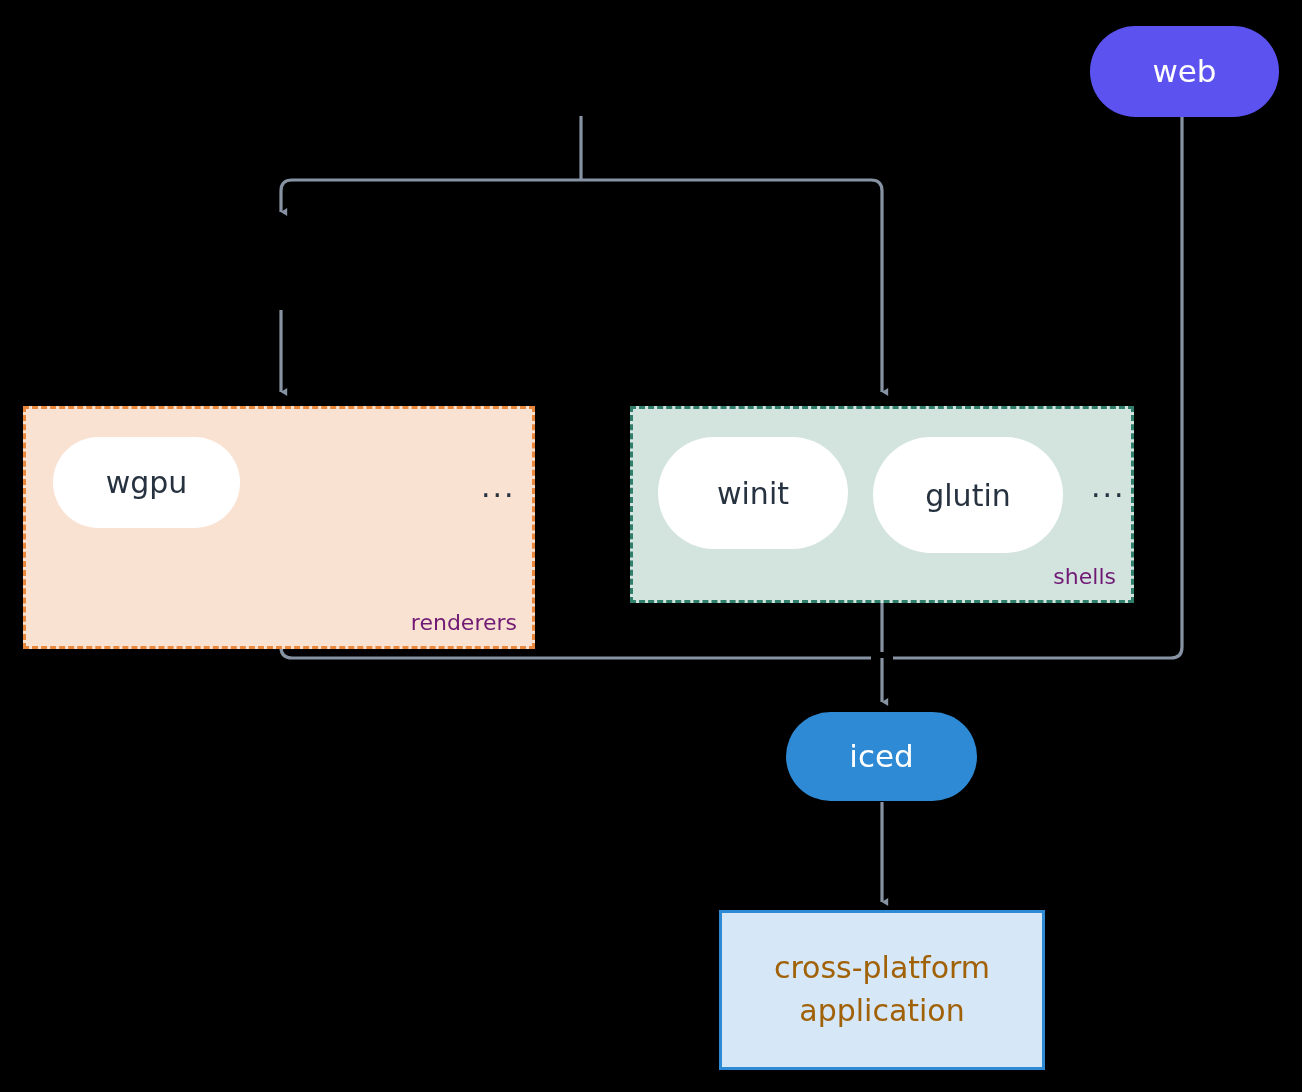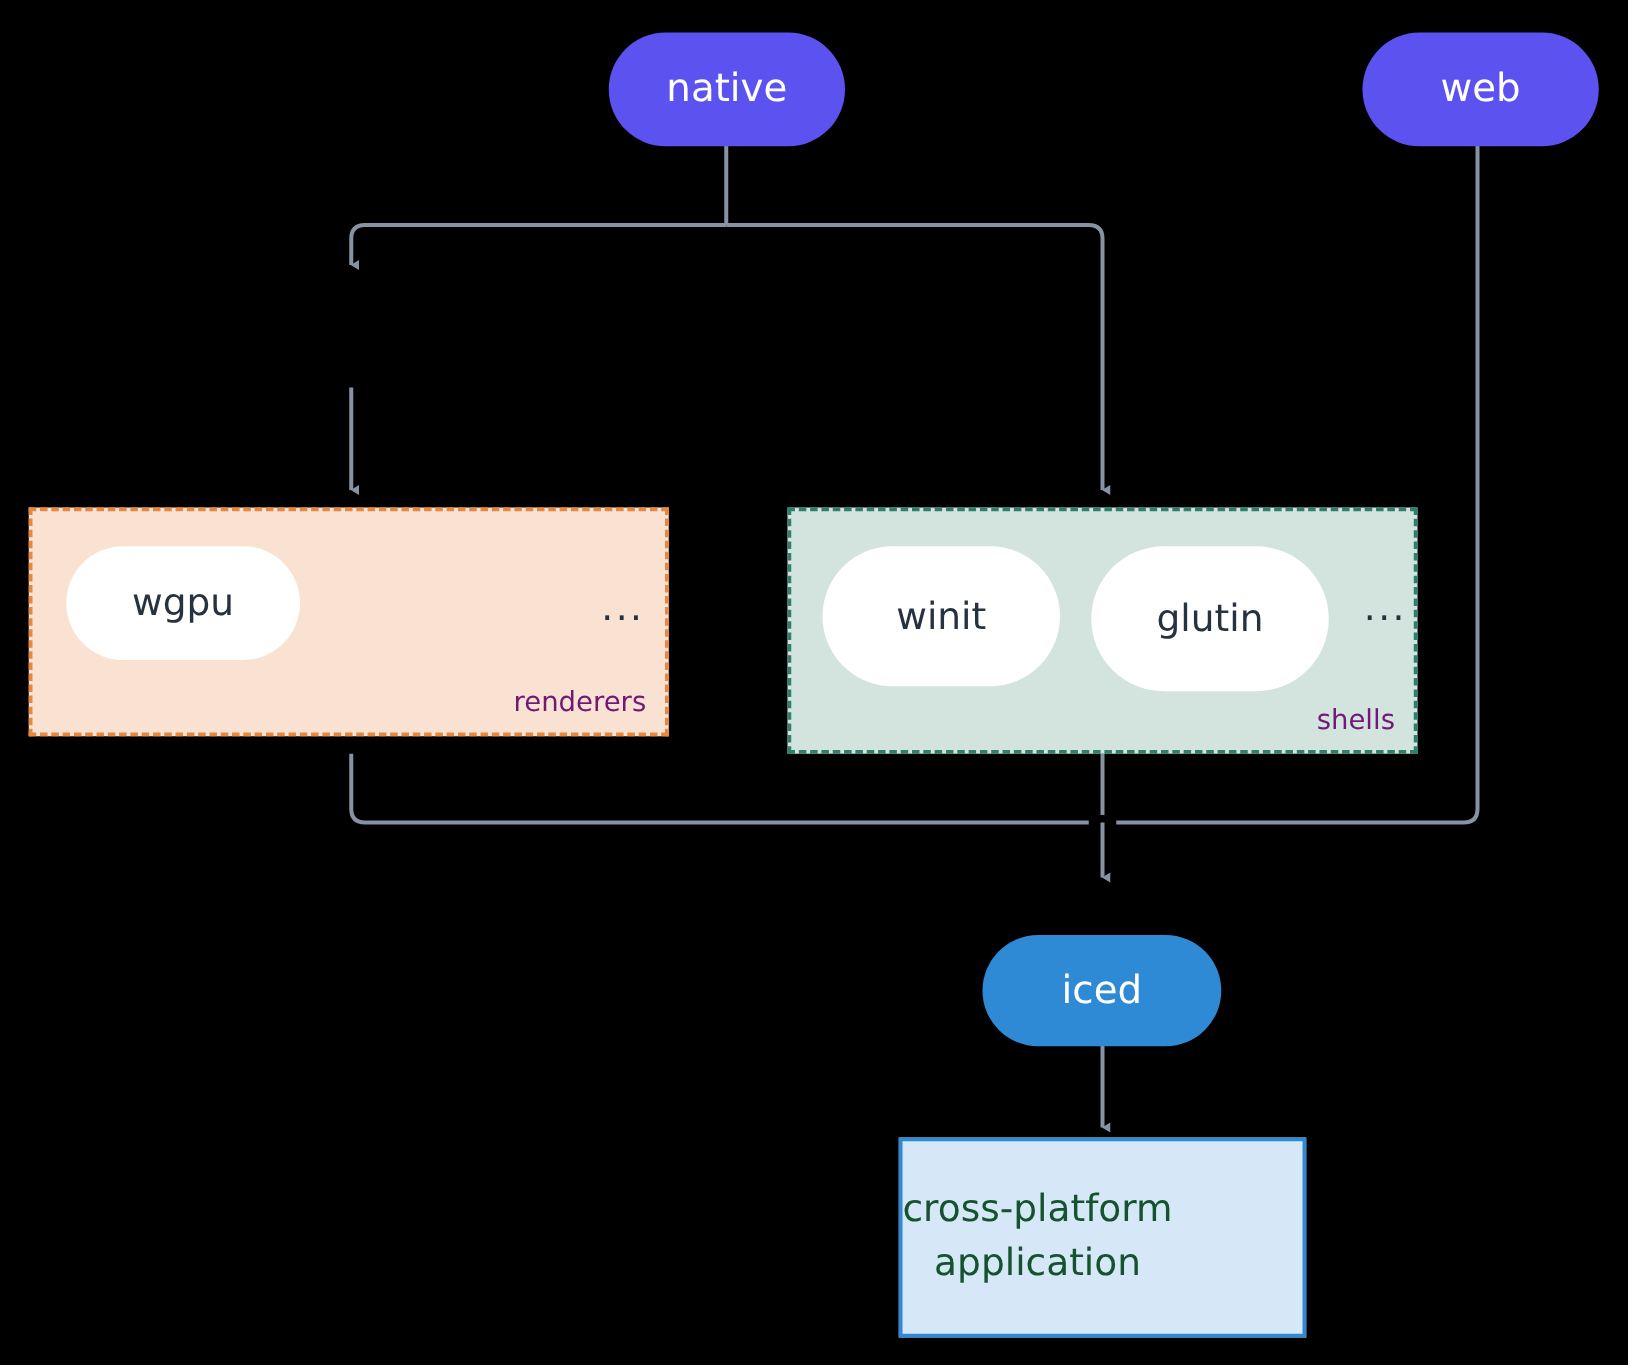--- a/index.html
+++ b/index.html
@@ -42,21 +42,20 @@
   }
   .node-graphics {
     background: #E17E3C;
     color: #FFFFFF;
     font-size: 31px;
   }
   .node-iced {
     background: #2E8AD4;
     color: #FFFFFF;
     font-size: 31px;
-    margin-top: 36px;
   }
   .group {
     position: absolute;
     box-sizing: border-box;
   }
   .group-renderers {
     background: #FAE2D2;
     border: 3px dashed #E9873D;
   }
   .group-shells {
@@ -88,21 +87,22 @@
     letter-spacing: 2px;
     line-height: 1;
   }
   .app-box {
     position: absolute;
     box-sizing: border-box;
     background: #D6E7F8;
     border: 3px solid #2E8AD4;
     display: flex;
     align-items: center;
-    color: #14532d;
+    justify-content: center;
+    color: #a16207;
     font-size: 30px;
     line-height: 1.42;
     text-align: center;
   }
 </style>
 </head>
 <body>
 
 <div id="canvas">
 
@@ -128,30 +128,27 @@
       <path d="M 882 603 L 882 652"></path>
 
       <path d="M 1182 116 L 1182 647 Q 1182 658 1171 658 L 893 658"></path>
 
       <path d="M 882 658 L 882 702" marker-end="url(#arrowhead)"></path>
 
       <path d="M 882 802 L 882 902" marker-end="url(#arrowhead)"></path>
     </g>
   </svg>
 
-  <div class="node pill node-native" style="left:487px; top:26px; width:189px; height:91px;">
-    <span>native</span>
-  </div>
 
   <div class="node pill node-web" style="left:1090px; top:26px; width:189px; height:91px;">
     <span>web</span>
   </div>
 
 
-  <div class="group group-renderers" style="left:23px; top:406px; width:512px; height:183px;">
+  <div class="group group-renderers" style="left:23px; top:406px; width:512px; height:243px;">
     <div class="item-pill" style="left:27px; top:28px; width:187px; height:91px;">
       <span>wgpu</span>
     </div>
     <span class="ellipsis" style="left:455px; top:63px;">...</span>
     <span class="group-label">renderers</span>
   </div>
 
   <div class="group group-shells" style="left:630px; top:406px; width:504px; height:197px;">
     <div class="item-pill" style="left:25px; top:28px; width:190px; height:112px;">
       <span>winit</span>

